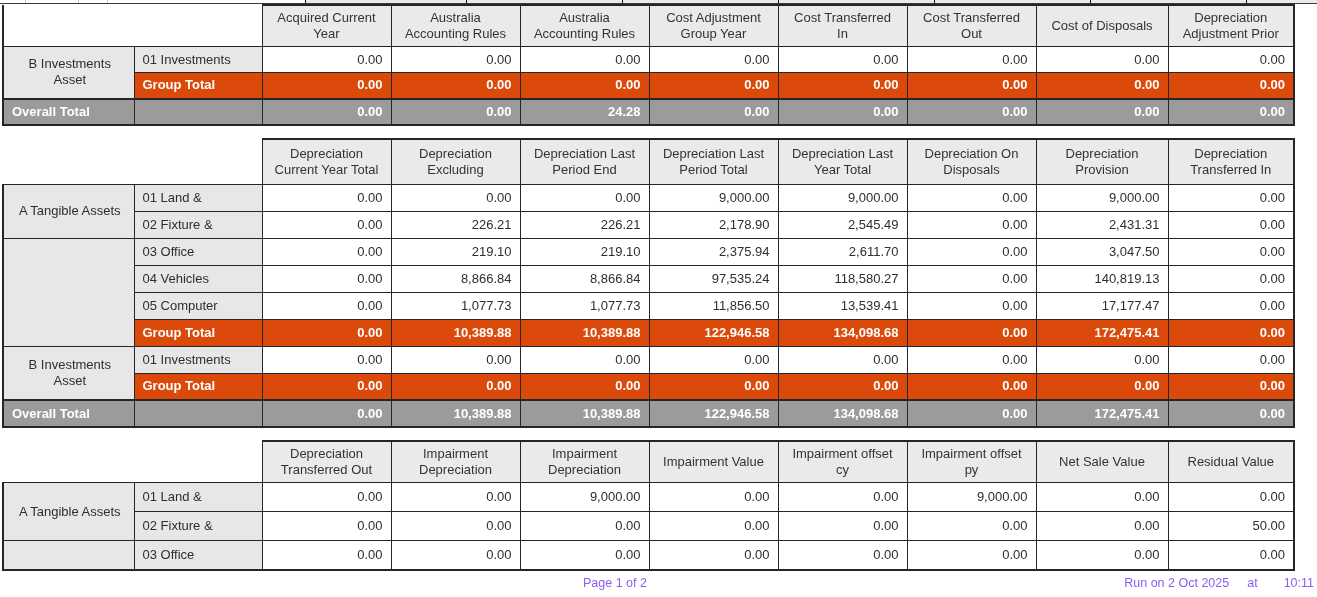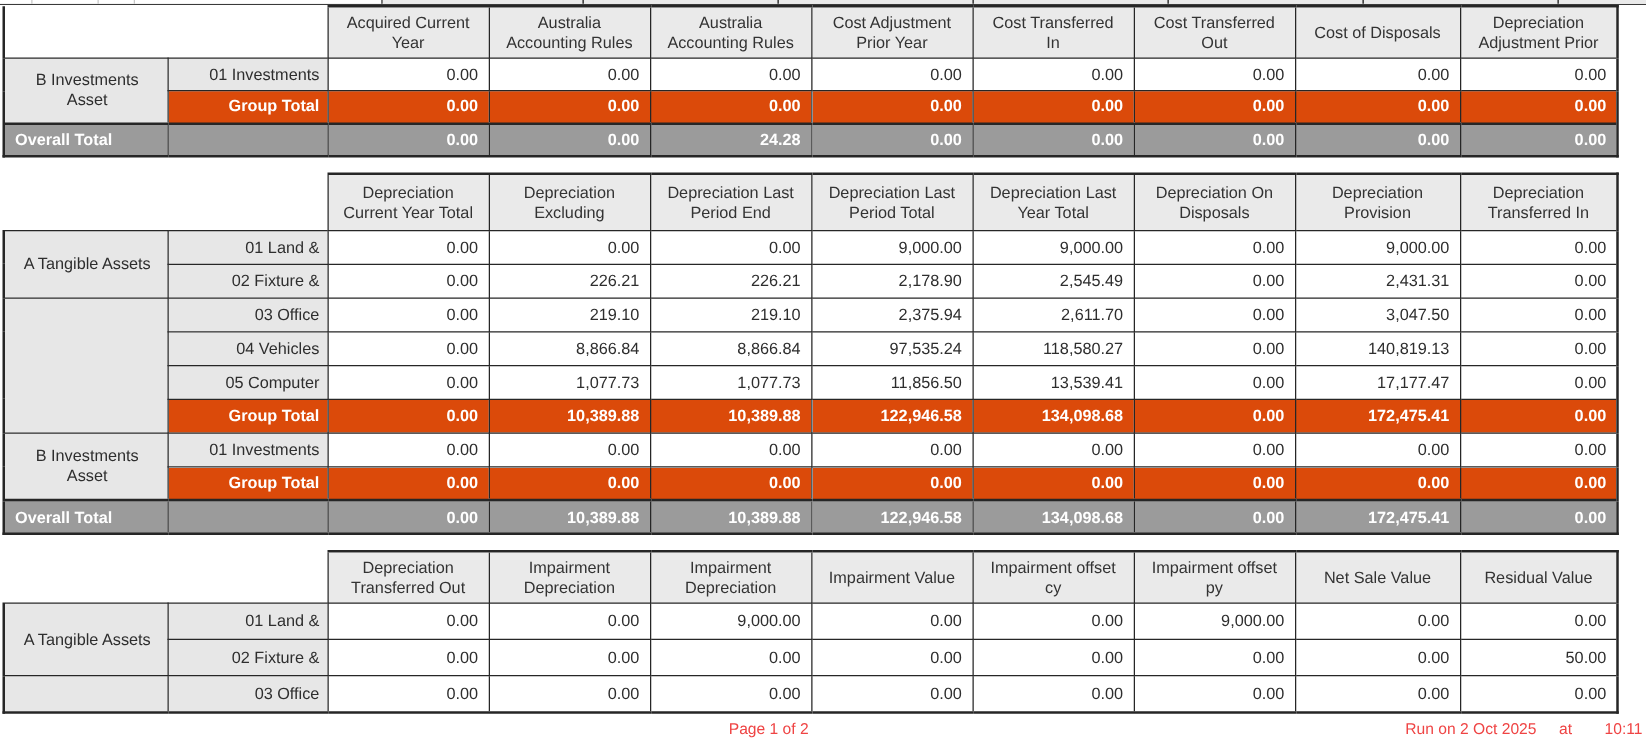--- a/index.html
+++ b/index.html
@@ -36,38 +36,38 @@
   }
   table.t1 th.colhead, table.t3 th.colhead{height:36px;}
   table.t2 th.colhead{height:40px;}
   th.spacer{border:none;background:#fff;}
   table.t1 th.spacer{border-left:2px solid var(--border);}
   td{border:1px solid var(--border);}
   td.group-cell{
     background:var(--label-bg);vertical-align:middle;text-align:center;
     padding:2px 6px 2px 8px;border-left:2px solid var(--border);
   }
-  td.row-label{background:var(--label-bg);text-align:right;padding:2px 6px 2px 8px;vertical-align:middle;}
+  td.row-label{background:var(--label-bg);text-align:left;padding:2px 6px 2px 8px;vertical-align:middle;}
   td.num{background:#fff;text-align:right;padding:2px 8px 2px 4px;vertical-align:middle;}
   table.t1 tbody tr{height:26px;}
   table.t2 tbody tr{height:27px;}
   table.t3 tbody tr{height:29px;}
   tr.group-total-row td{background:var(--accent);color:#fff;font-weight:700;}
   tr.overall-total-row td{
     background:var(--total-gray);color:#fff;font-weight:700;
     border-top:2px solid var(--border);border-bottom:2px solid var(--border);
   }
   tr.overall-total-row td.overall-label{text-align:left;padding:2px 6px 2px 8px;vertical-align:middle;border-left:2px solid var(--border);}
   table.report tr:last-child td{border-bottom:2px solid var(--border);}
   table.report td:last-child, table.report th.colhead:last-child{border-right:2px solid var(--border);}
   table.t2{margin-top:12px;}
   table.t3{margin-top:12px;}
 
   
-  .footer{position:relative;height:18px;margin-top:4px;width:1317px;font-size:12.5px;color:#ef4444;}
+  .footer{position:relative;height:18px;margin-top:4px;width:1317px;font-size:12.5px;color:#8b5cf6;}
   .page-num{position:absolute;left:583px;top:1px;}
   .run-info{position:absolute;right:3px;top:1px;display:flex;margin-left:41px;}
   .run-info .gap1{display:inline-block;width:18px;}
   .run-info .gap2{display:inline-block;width:26px;}
 </style>
 </head>
 <body>
 
 <div class="sliver">
   <div class="sliver-left">
@@ -102,21 +102,21 @@
     <thead>
       <tr>
         <th class="spacer" colspan="2"></th>
         <th class="colhead">Acquired Current
 Year</th>
         <th class="colhead">Australia
 Accounting Rules</th>
         <th class="colhead">Australia
 Accounting Rules</th>
         <th class="colhead">Cost Adjustment
-Prior Year</th>
+Group Year</th>
         <th class="colhead">Cost Transferred
 In</th>
         <th class="colhead">Cost Transferred
 Out</th>
         <th class="colhead">Cost of Disposals</th>
         <th class="colhead">Depreciation
 Adjustment Prior</th>
       </tr>
     </thead>
     <tbody>

